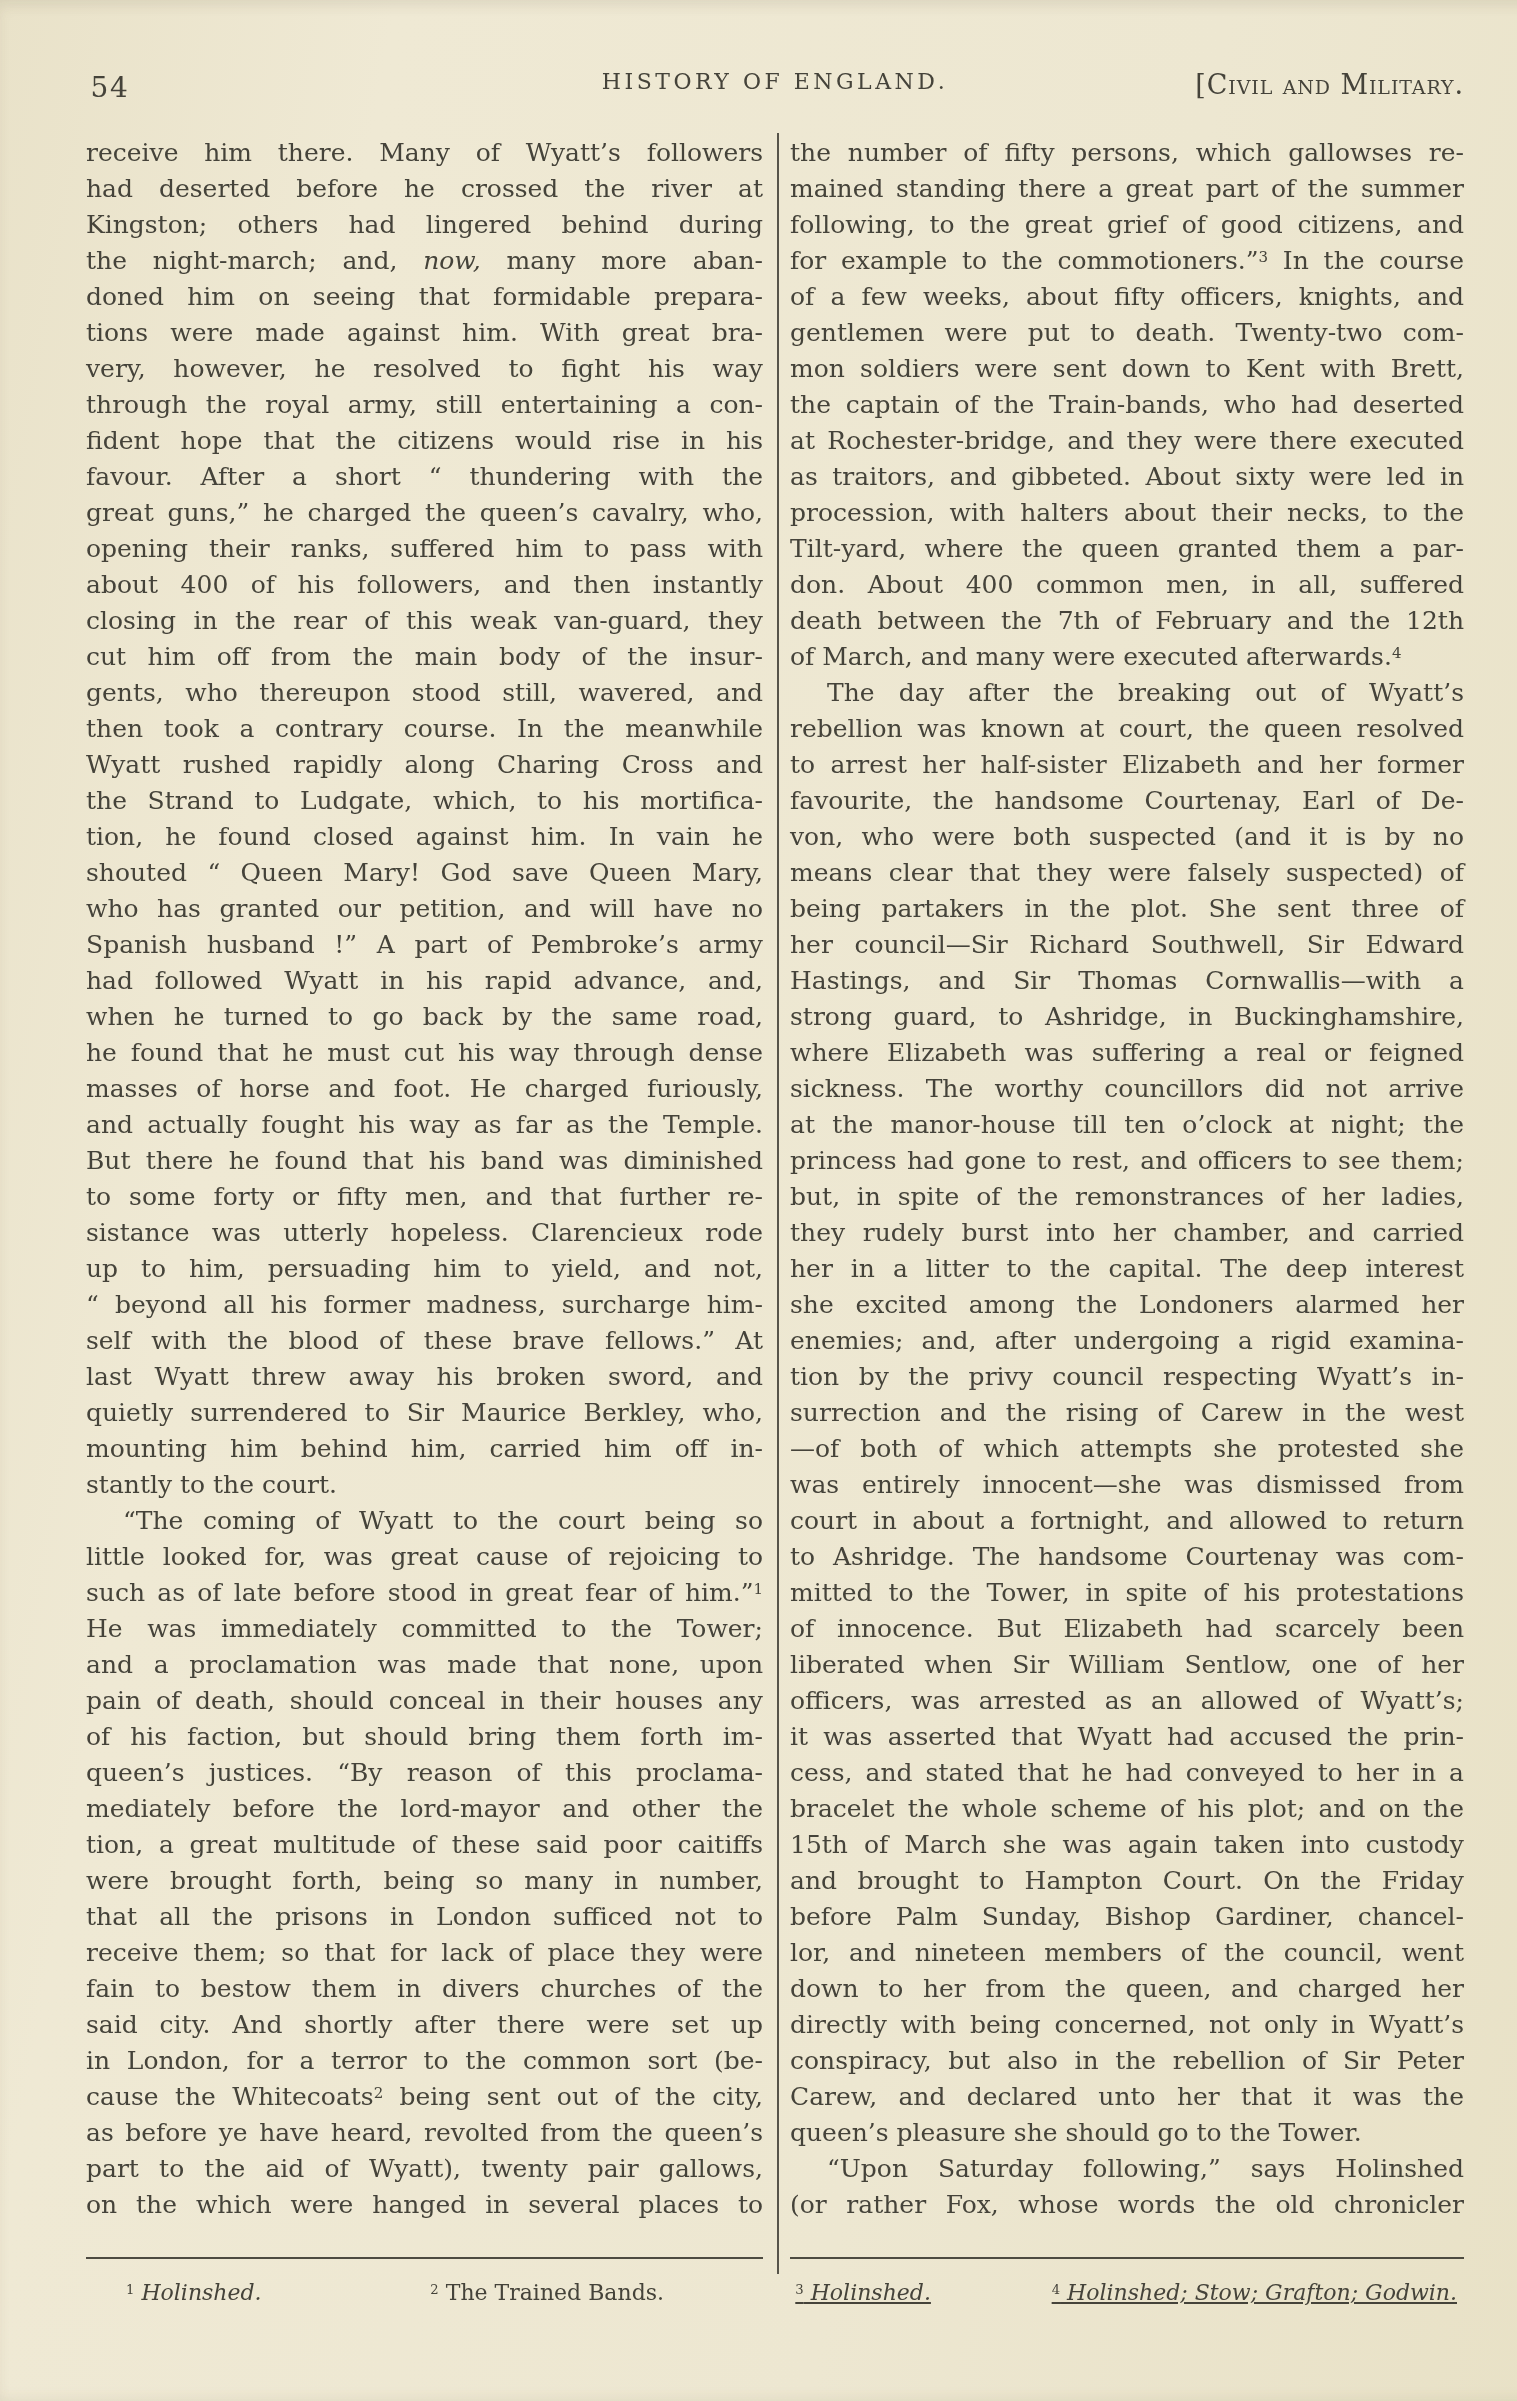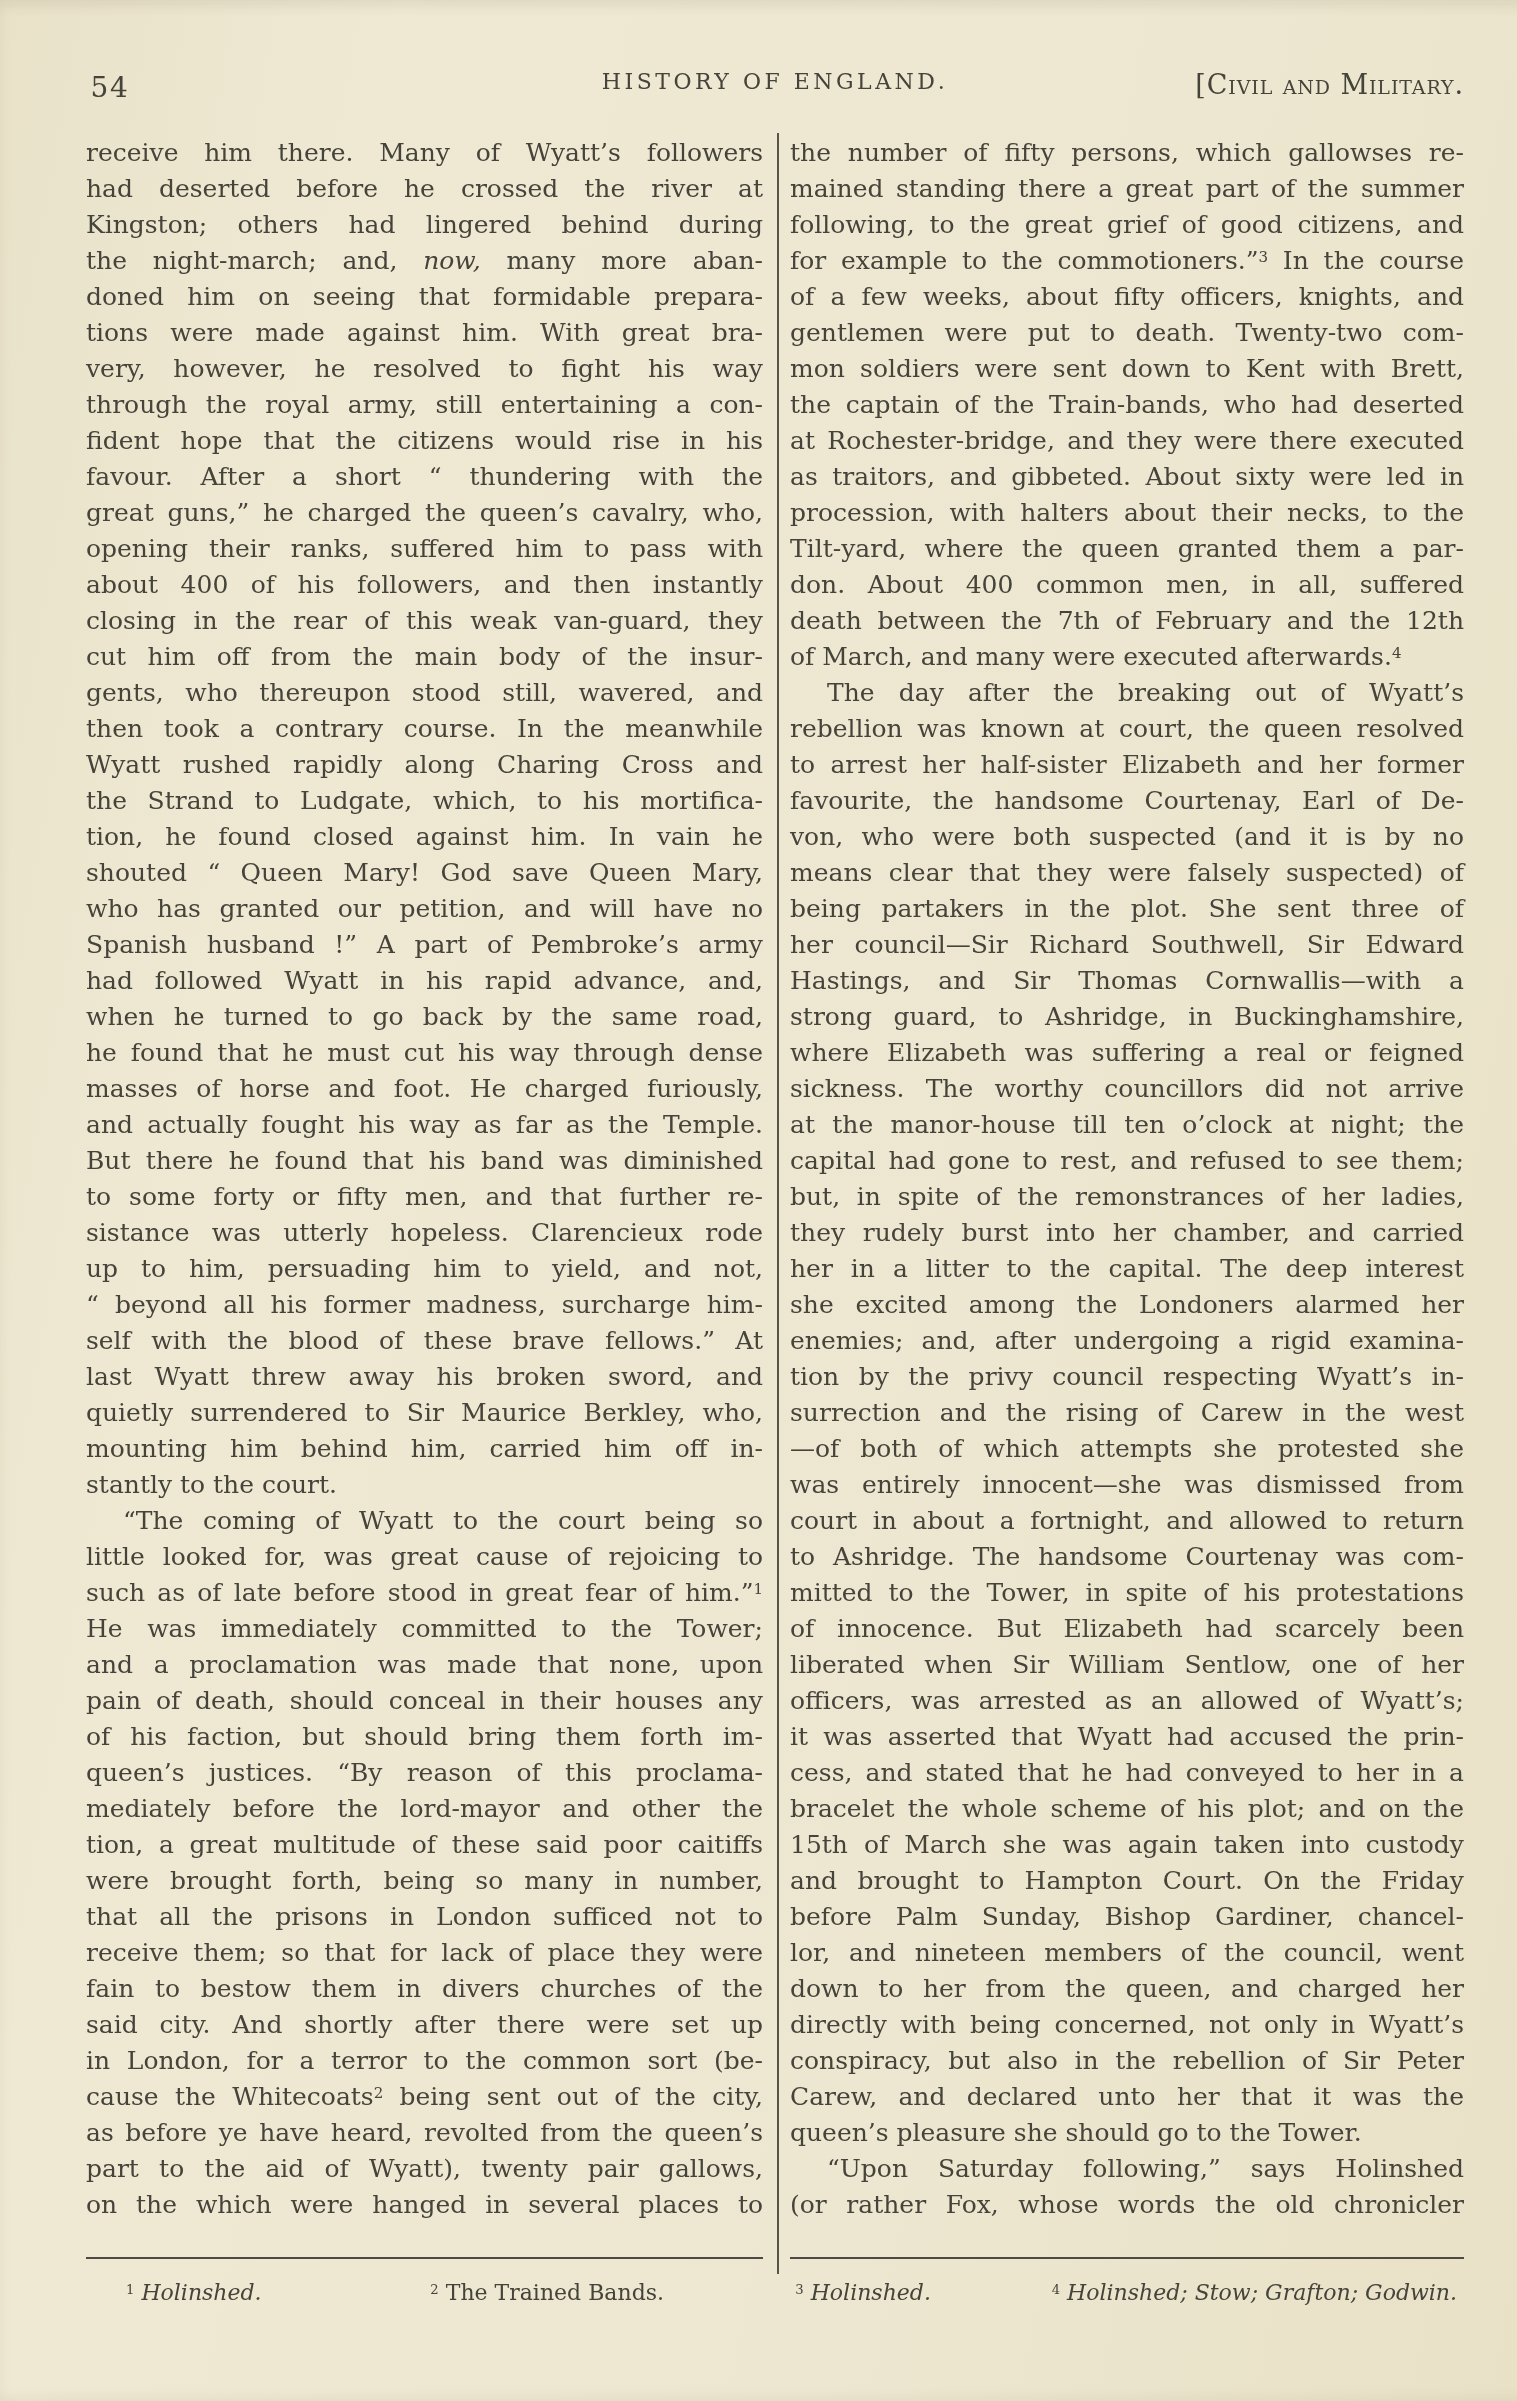--- a/index.html
+++ b/index.html
@@ -25,21 +25,21 @@
   .tline.end { text-align-last:left; }
   .tline.ind { text-indent:37px; }
   .it { font-style:italic; }
   sup { font-size:60%; line-height:0; position:relative; top:-0.45em; vertical-align:baseline; }
   .footnotes { position:absolute; top:2257px; font-size:22px; }
   .footnotes.fl { left:86px;  width:677px; }
   .footnotes.fr { left:790px; width:674px; }
   .fnrule { border-top:2.7px solid #4d4b41; height:0; }
   .fnrow { display:flex; justify-content:space-between;margin-top:6px; }
   .footnotes.fl .fnrow { padding:15px 99px 0 40px; }
-  .footnotes.fr .fnrow { padding:15px 7px 0 5.3px; }
+  .footnotes.fr .fnrow { padding:15px 7px 0 5.3px;text-decoration:underline; }
 </style>
 </head>
 <body>
 
 <div class="page">
   <div class="header">
     <span class="pagenum">54</span>
     <span class="title">HISTORY OF ENGLAND.</span>
     <span class="section">[Civil and Military.</span>
   </div>
@@ -128,21 +128,21 @@
       <div class="tline"><span>favourite, the handsome Courtenay, Earl of De-</span></div>
       <div class="tline"><span>von, who were both suspected (and it is by no</span></div>
       <div class="tline"><span>means clear that they were falsely suspected) of</span></div>
       <div class="tline"><span>being partakers in the plot.  She sent three of</span></div>
       <div class="tline"><span>her council—Sir Richard Southwell, Sir Edward</span></div>
       <div class="tline"><span>Hastings, and Sir Thomas Cornwallis—with a</span></div>
       <div class="tline"><span>strong guard, to Ashridge, in Buckinghamshire,</span></div>
       <div class="tline"><span>where Elizabeth was suffering a real or feigned</span></div>
       <div class="tline"><span>sickness.  The worthy councillors did not arrive</span></div>
       <div class="tline"><span>at the manor-house till ten o’clock at night; the</span></div>
-      <div class="tline"><span>capital had gone to rest, and refused to see them;</span></div>
+      <div class="tline"><span>princess had gone to rest, and officers to see them;</span></div>
       <div class="tline"><span>but, in spite of the remonstrances of her ladies,</span></div>
       <div class="tline"><span>they rudely burst into her chamber, and carried</span></div>
       <div class="tline"><span>her in a litter to the capital.  The deep interest</span></div>
       <div class="tline"><span>she excited among the Londoners alarmed her</span></div>
       <div class="tline"><span>enemies; and, after undergoing a rigid examina-</span></div>
       <div class="tline"><span>tion by the privy council respecting Wyatt’s in-</span></div>
       <div class="tline"><span>surrection and the rising of Carew in the west</span></div>
       <div class="tline"><span>—of both of which attempts she protested she</span></div>
       <div class="tline"><span>was entirely innocent—she was dismissed from</span></div>
       <div class="tline"><span>court in about a fortnight, and allowed to return</span></div>

